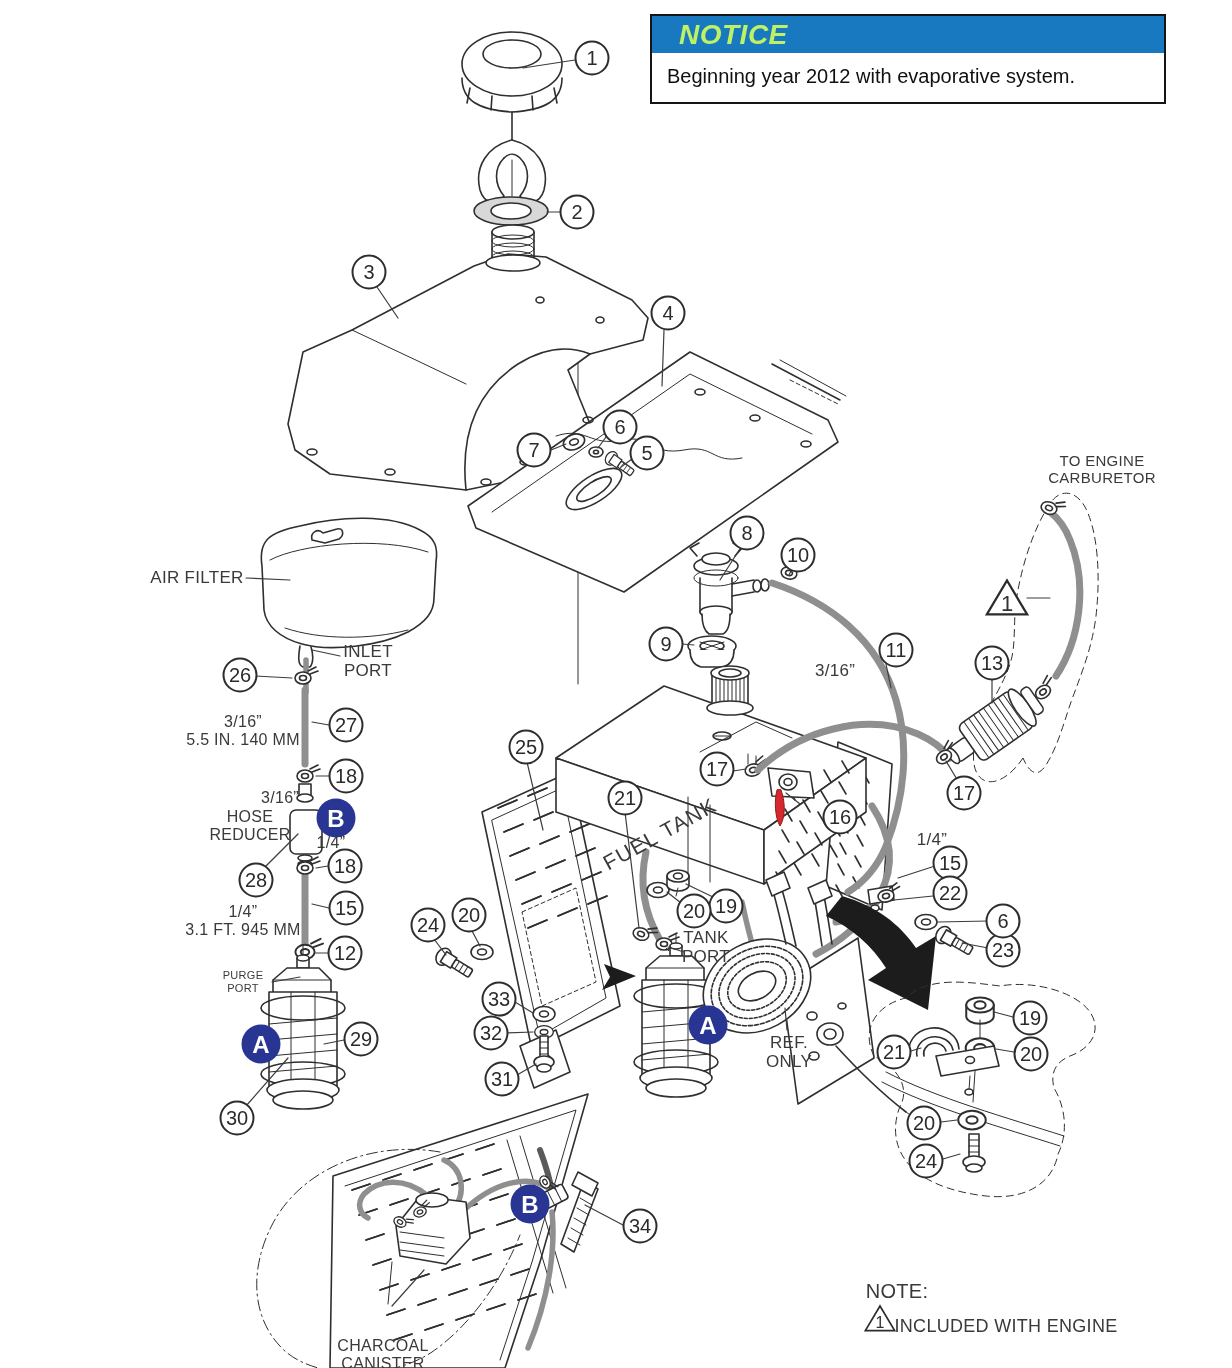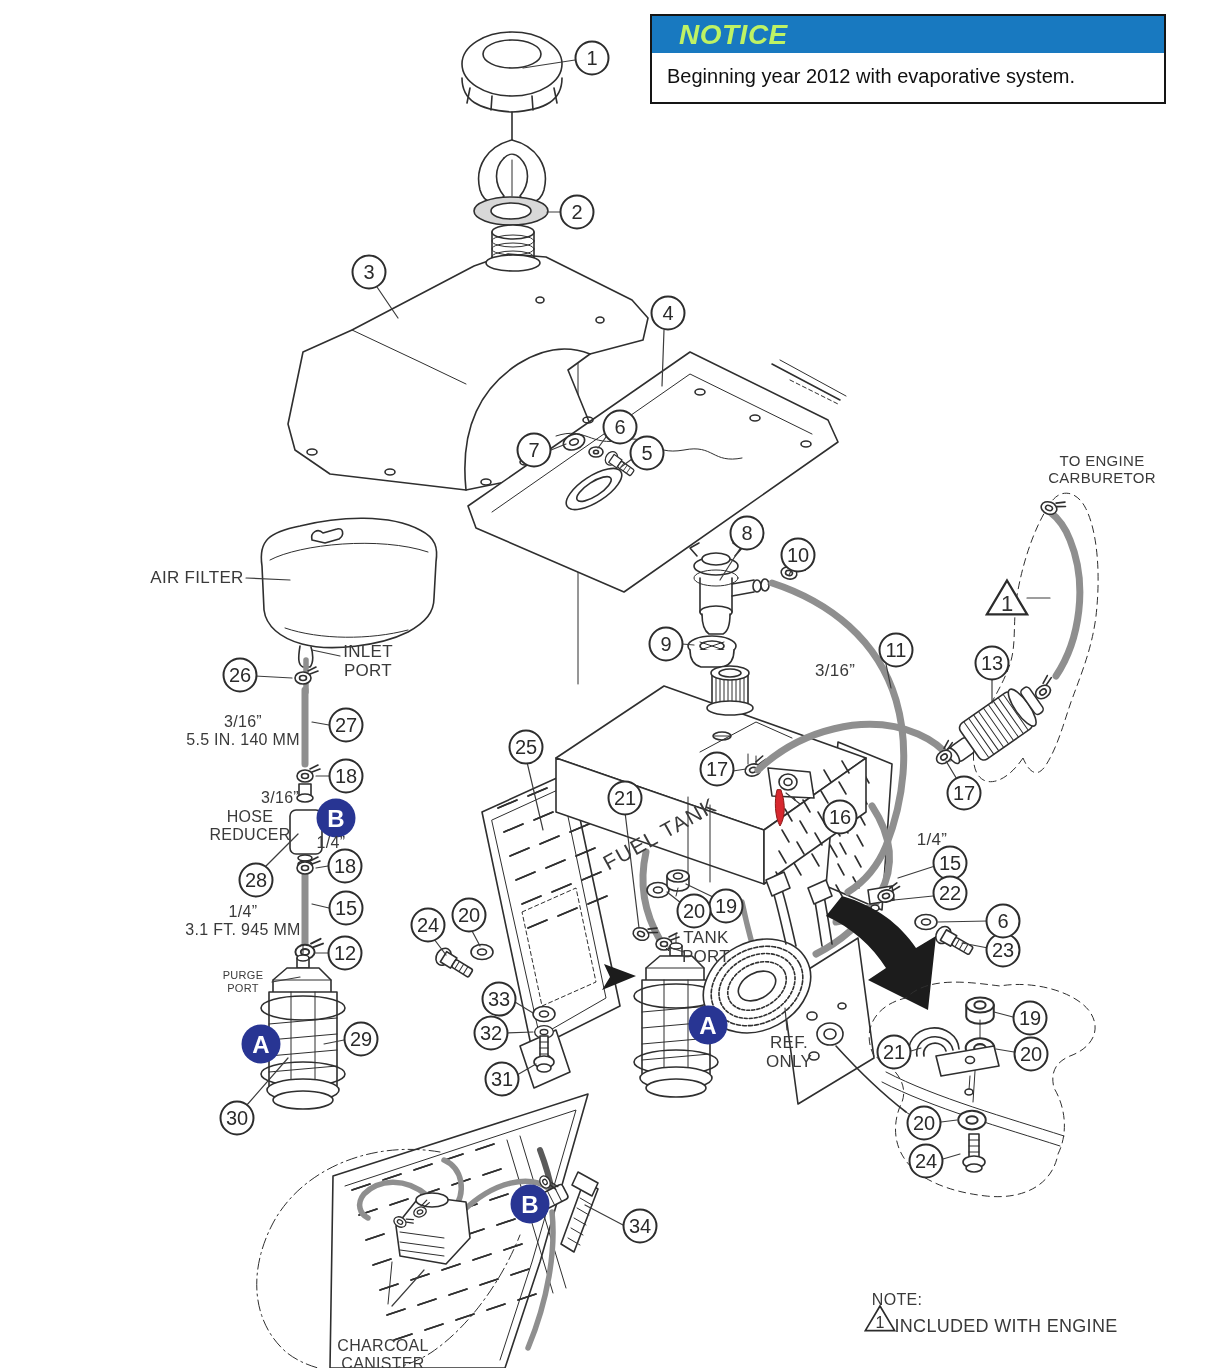--- a/index.html
+++ b/index.html
@@ -689,21 +689,21 @@
       <div class="lbl" style="left: 835px; top: 671px; font-size: 17px; transform: translate(-50%, -50%);">3/16”</div>
       <div class="lbl" style="left: 932px; top: 840px; font-size: 17px; transform: translate(-50%, -50%);">1/4”</div>
       <div class="lbl" style="left: 706px; top: 947px; font-size: 17px; transform: translate(-50%, -50%);">TANK
 PORT</div>
       <div class="lbl" style="left: 789px; top: 1052px; font-size: 17px; transform: translate(-50%, -50%);">REF.
 ONLY</div>
       <div class="lbl" style="left: 1065px; top: 469px; font-size: 15px; transform: translate(-50%, -50%); margin-left: 37px;">TO ENGINE
 CARBURETOR</div>
       <div class="lbl" style="left: 383px; top: 1355px; font-size: 16px; transform: translate(-50%, -50%);">CHARCOAL
 CANISTER</div>
-      <div class="lbl" style="left: 897px; top: 1291px; font-size: 16px; transform: translate(-50%, -50%); margin-top: 9px;">NOTE:</div>
+      <div class="lbl" style="left: 897px; top: 1291px; font-size: 20px; transform: translate(-50%, -50%);">NOTE:</div>
       <div class="lbl" style="left: 1006px; top: 1326px; font-size: 18px; transform: translate(-50%, -50%);">INCLUDED WITH ENGINE</div>
       <div class="lbl" style="left: 660px; top: 834px; font-size: 21px; letter-spacing: 1.5px; transform: translate(-50%, -50%) rotate(-29deg);">FUEL TANK</div>
       <div class="warn" style="left: 1007px; top: 599px;"><svg width="44" height="39" viewBox="0 0 48 42">
           <path d="M24,3 L46,40 L2,40 Z" fill="#fff" stroke="#2c2c2c" stroke-width="2.5"></path>
           <text x="24" y="36" text-anchor="middle" font-size="24" fill="#333" font-family="Liberation Sans">1</text>
         </svg></div>
       <div class="warn" style="left: 880px; top: 1320px;"><svg width="32" height="28" viewBox="0 0 48 42">
           <path d="M24,3 L46,40 L2,40 Z" fill="#fff" stroke="#2c2c2c" stroke-width="2.5"></path>
           <text x="24" y="36" text-anchor="middle" font-size="24" fill="#333" font-family="Liberation Sans">1</text>
         </svg></div>

